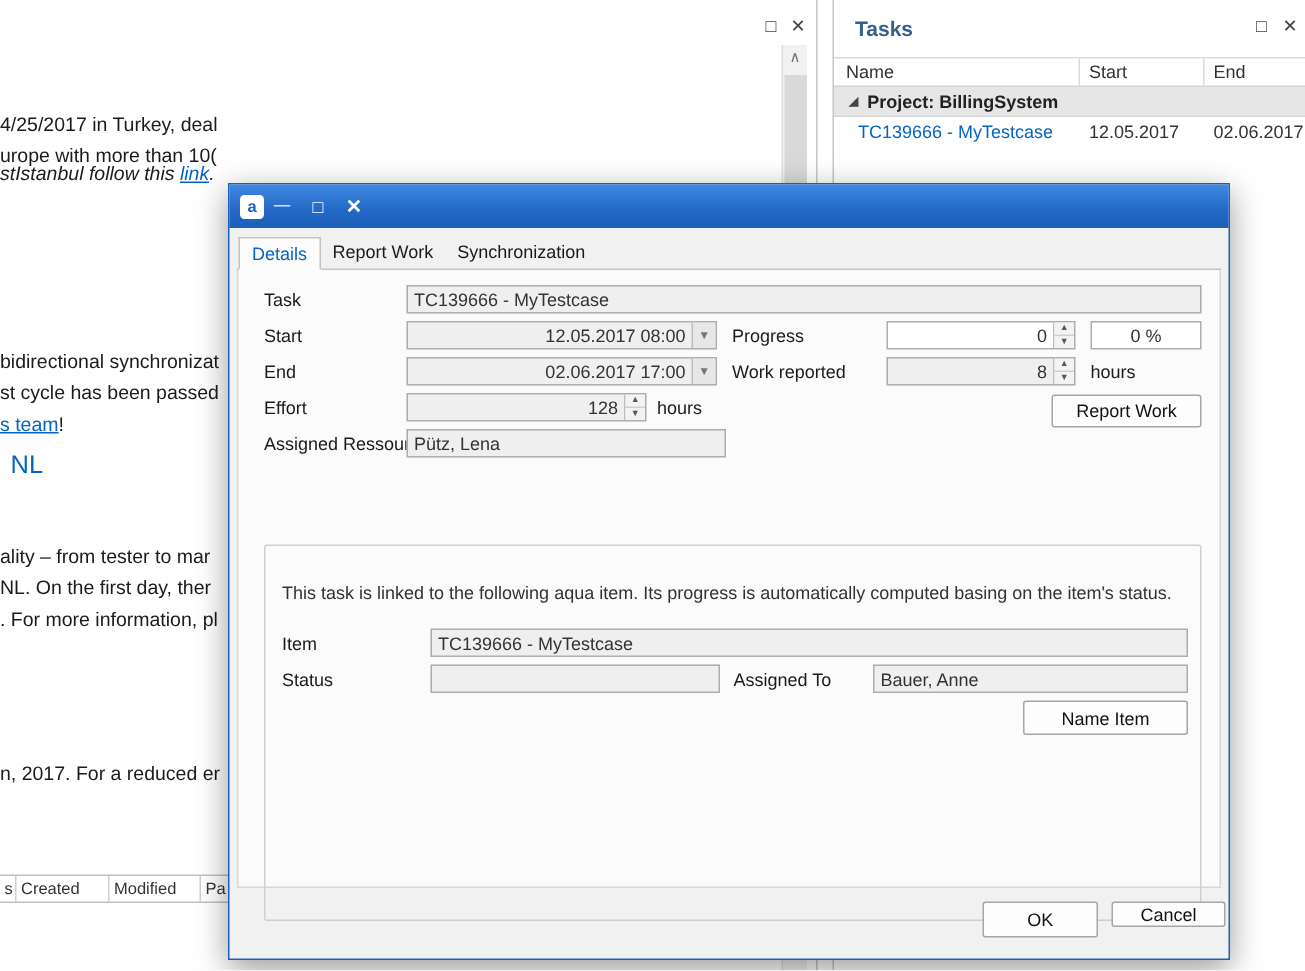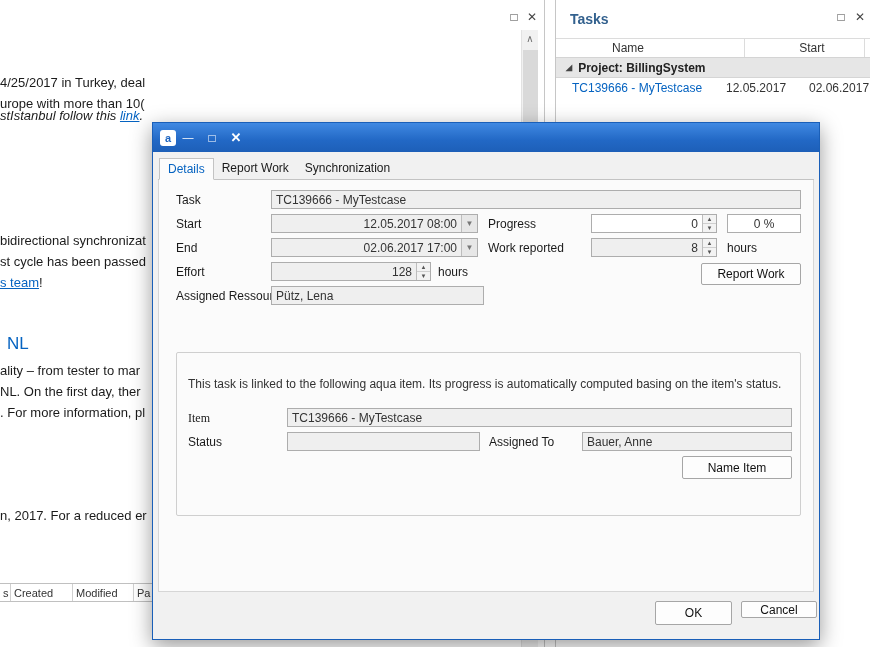--- a/index.html
+++ b/index.html
@@ -21,21 +21,21 @@
   #grid-header > div { border-right:1px solid #d0d0d0; display:flex; align-items:center; padding-left:3px; overflow:hidden; white-space:nowrap; }
 
   
   #tasks-panel { position:absolute; left:555px; top:0; width:315px; height:647px; background:#fff; border-left:1px solid #c6c6c6; z-index:1; }
   #tasks-title { position:absolute; left:14px; top:11px; font-size:14px; font-weight:600; color:#33618e; }
   .trow { position:absolute; left:0; width:315px; height:20px; display:flex; align-items:center; font-size:12px; color:#333; }
   .trow .c1 { width:164px; padding-left:8px; overflow:hidden; white-space:nowrap; }
   .trow .c2 { width:83px; padding-left:6px; overflow:hidden; white-space:nowrap; }
   .trow .c3 { flex:1; padding-left:6px; overflow:hidden; white-space:nowrap; }
   #tasks-colheader { top:38px; border-top:1px solid #dcdcdc; border-bottom:1px solid #d4d4d4; color:#333; }
-  #tasks-colheader .c1, #tasks-colheader .c2 { border-right:1px solid #dcdcdc; height:100%; display:flex; align-items:center;margin-left:48px; }
+  #tasks-colheader .c1, #tasks-colheader .c2 { border-right:1px solid #dcdcdc; height:100%; display:flex; align-items:center; }
   #tasks-group { top:58px; background:#e6e6e6; border-bottom:1px solid #d5d5d5; font-weight:bold; color:#222; }
   #tasks-group .tri { font-size:8px; color:#444; margin:0 6px 0 10px; }
   #tasks-row { top:78px; }
   #tasks-row .c1 { padding-left:16px; color:#0563c1; cursor:pointer; }
 
   
   #dialog { position:absolute; left:152px; top:122px; width:668px; height:518px; background:#f1f1f1; border:1px solid #1a5fb8; box-shadow:0 6px 20px rgba(0,0,0,0.40); z-index:10; }
   #dlg-titlebar { height:29px; background:linear-gradient(180deg,#4089e2 0%, #2268c5 60%, #1d5fb8 100%); display:flex; align-items:center; padding:0 7px; }
   #dlg-icon { width:16px; height:16px; background:#fff; border-radius:3px; color:#1d64c0; font-size:11px; font-weight:bold; display:flex; align-items:center; justify-content:center; flex:0 0 auto; }
   #dlg-title { color:#fff; font-size:12px; margin-left:7px; flex:1; white-space:nowrap; overflow:hidden; }
@@ -54,21 +54,21 @@
   .fld.white { background:#fff; }
   .fld.nopad { padding:0; }
   .combo .val { flex:1; padding:0 4px; overflow:hidden; white-space:nowrap;text-align:right; }
   .combo .drop { width:16px; align-self:stretch; background:#e7e7e7; border-left:1px solid #bdbdbd; display:flex; align-items:center; justify-content:center; color:#777; font-size:8px; }
   .spinbox .val { flex:1; text-align:right; padding:0 4px; }
   .spinbox .spin { width:14px; align-self:stretch; border-left:1px solid #bdbdbd; display:flex; flex-direction:column; }
   .spinbox .spin div { flex:1; font-size:6px; line-height:8px; color:#555; text-align:center; background:#f3f3f3; }
   .spinbox .spin div:first-child { border-bottom:1px solid #cfcfcf; }
   .btn { position:absolute; border:1px solid #a6a6a6; background:#fdfdfd; border-radius:2px; font-size:12px; color:#111; display:flex; align-items:center; justify-content:center; cursor:pointer; }
 
-  #groupbox { position:absolute; left:17px; top:172px; width:625px; height:164px; border:1px solid #cfcfcf; border-radius:2px;padding-left:17px; }
+  #groupbox { position:absolute; left:17px; top:183px; width:625px; height:251px; border:1px solid #cfcfcf; border-radius:2px;padding-left:17px; }
   #group-info { position:absolute; left:11px; top:24px; font-size:12px; color:#333; white-space:nowrap; }
 </style>
 </head>
 <body>
 
 <div id="screen">
 
   <div id="left-win">
     <span class="winctl" style="left:506px; top:10px;">□</span>
     <span class="winctl" style="left:524px; top:10px;">✕</span>
@@ -76,21 +76,21 @@
     <div class="txtline" style="left:0; top:75px;">4/25/2017 in Turkey, deal</div>
     <div class="txtline" style="left:0; top:96px;">urope with more than 10(</div>
     <div class="txtline" style="left:0; top:108px;font-style:italic;">
       <span>stIstanbul follow this </span><span class="lnk">link</span><span>.</span>
     </div>
     <div class="txtline" style="left:0; top:233px;">bidirectional synchronizat</div>
     <div class="txtline" style="left:0; top:254px;">st cycle has been passed</div>
     <div class="txtline" style="left:0; top:275px;">
       <span class="lnk">s team</span><span>!</span>
     </div>
-    <div id="nl-heading" style="left:7px; top:300px;margin-top:34px;">NL</div>
+    <div id="nl-heading" style="left:7px; top:300px;">NL</div>
     <div class="txtline" style="left:0; top:363px;">ality – from tester to mar</div>
     <div class="txtline" style="left:0; top:384px;">NL. On the first day, ther</div>
     <div class="txtline" style="left:0; top:405px;">. For more information, pl</div>
     <div class="txtline" style="left:0; top:508px;">n, 2017. For a reduced er</div>
 
     <div id="grid-header">
       <div style="width:11px;">s</div>
       <div style="width:62px;">Created</div>
       <div style="width:61px;">Modified</div>
       <div style="flex:1; border-right:none;">Pa</div>
@@ -185,21 +185,21 @@
         </div>
         <div class="lbl" style="left:279px; top:85px;">hours</div>
         <div class="btn" style="left:542px; top:83px; width:100px; height:22px;">Report Work</div>
 
         <div class="lbl" style="left:17px; top:109px;">Assigned Ressource</div>
         <div class="fld" style="left:112px; top:106px; width:213px;">Pütz, Lena</div>
 
         <div id="groupbox">
           <div id="group-info">This task is linked to the following aqua item. Its progress is automatically computed basing on the item's status.</div>
 
-          <div class="lbl" style="left:11px; top:58px;font-family:Liberation Serif, serif;">Item</div>
+          <div class="lbl" style="left:11px; top:58px;">Item</div>
           <div class="fld" style="left:110px; top:55px; width:505px;">TC139666 - MyTestcase</div>
 
           <div class="lbl" style="left:11px; top:82px;">Status</div>
           <div class="fld" style="left:110px; top:79px; width:193px;"></div>
           <div class="lbl" style="left:312px; top:82px;">Assigned To</div>
           <div class="fld" style="left:405px; top:79px; width:210px;">Bauer, Anne</div>
 
           <div class="btn" style="left:505px; top:103px; width:110px; height:23px;">Name Item</div>
         </div>
       </div>

